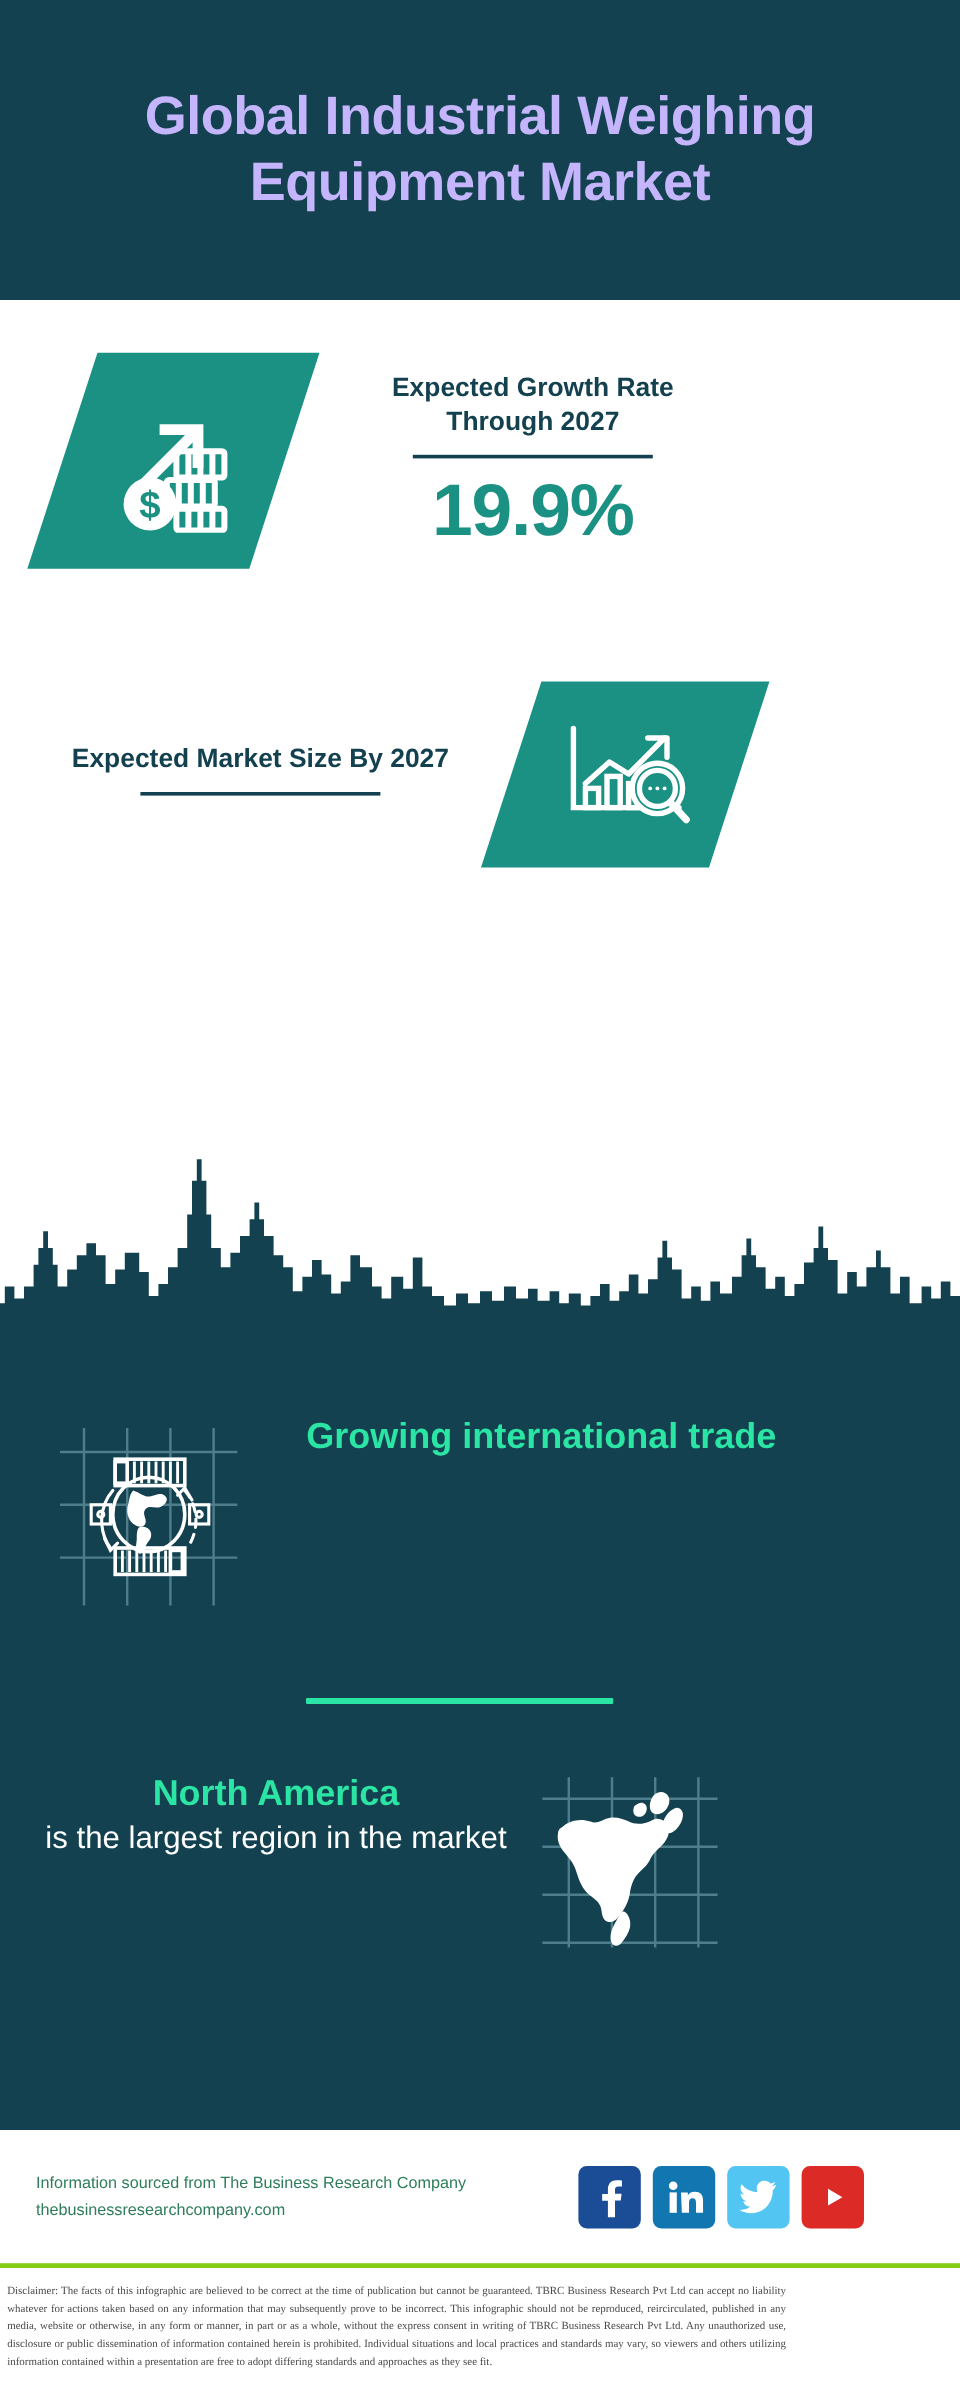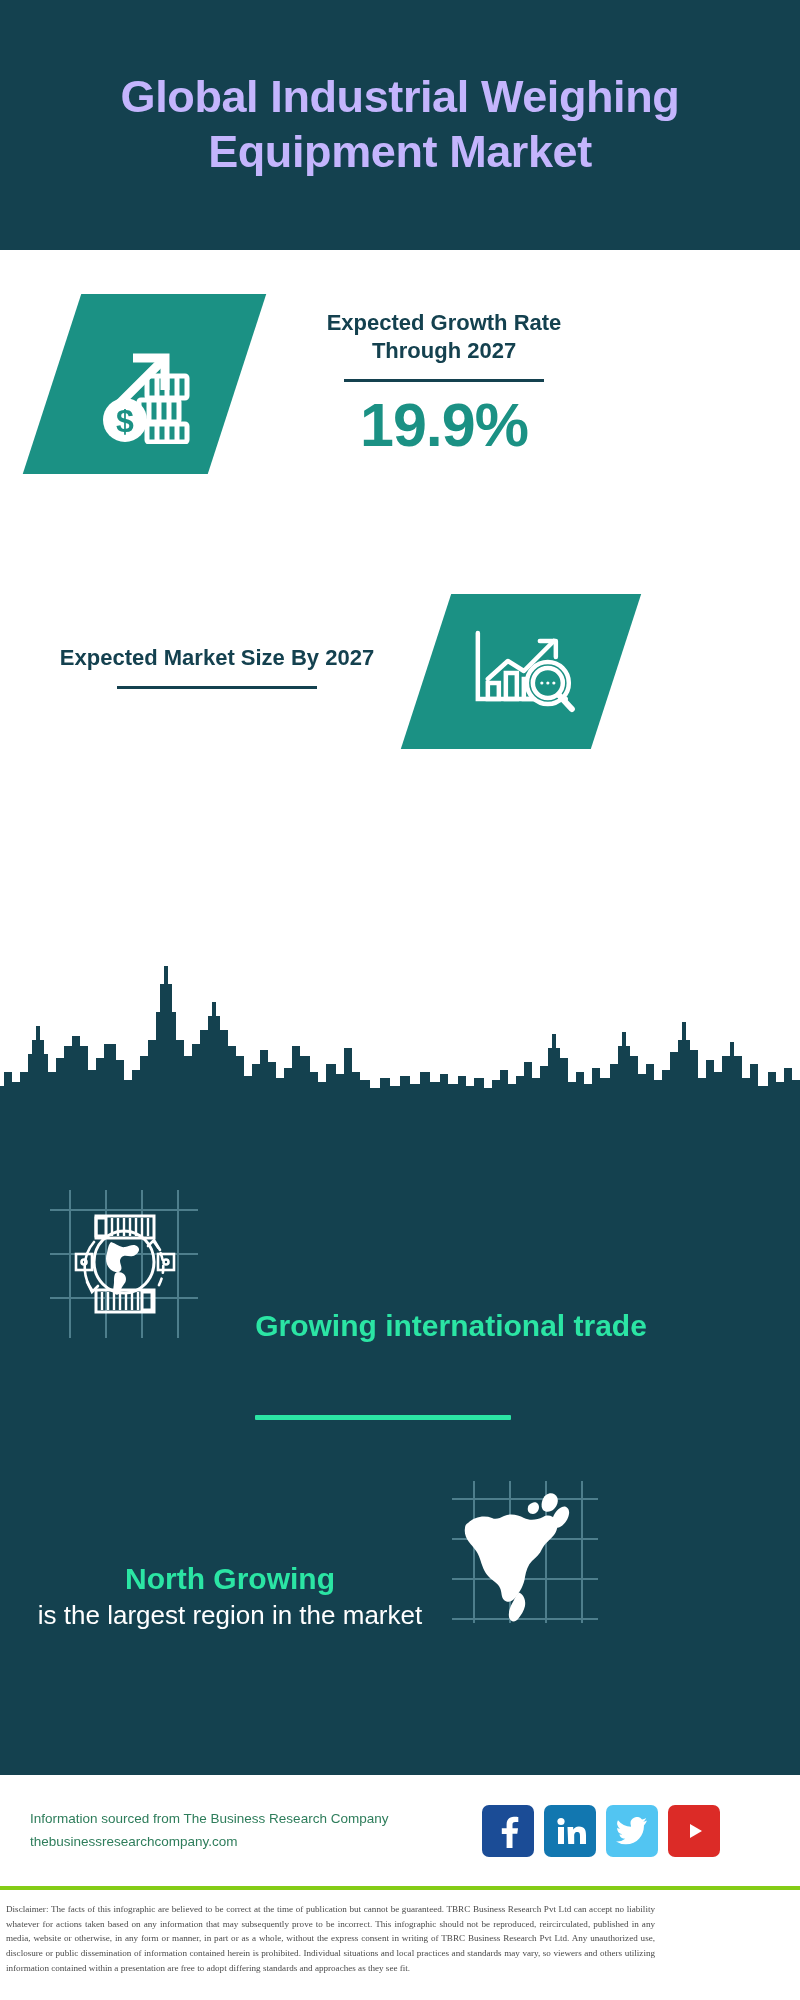--- a/index.html
+++ b/index.html
@@ -65,21 +65,21 @@
     letter-spacing: -1px;
   }
 
   
   .row1 { position: absolute; top: 44px; left: 0; width: 800px; }
   .row1 .para { width: 185px; height: 180px; margin-left: 52px; }
   .row1 .stat-text { margin-left: 42px; width: 330px; }
   .row1 .stat-rule { width: 200px; }
 
   
-  .row2 { position: absolute; top: 318px; left: 0; width: 754px; margin-top: 26px; }
+  .row2 { position: absolute; top: 318px; left: 0; width: 754px; }
   .row2 .stat-text { margin-left: 52px; width: 330px; }
   .row2 .stat-rule { width: 200px; }
   .row2 .para { width: 190px; height: 155px; margin-left: 44px; }
 
   
   .skyline-wrap {
     position: absolute;
     top: 960px; left: 0;
     width: 800px; height: 160px;
     background: #ffffff;
@@ -88,21 +88,21 @@
   .skyline-wrap svg { display: block; }
 
   
   .dark {
     position: absolute;
     top: 1115px; left: 0;
     width: 800px; height: 660px;
     background: #14414F;
   }
 
-  .fact { display: flex; align-items: flex-end; }
+  .fact { display: flex; align-items: flex-start; }
 
   .fact-icon { flex: 0 0 auto; }
 
   .fact-text { text-align: center; }
   .fact-head {
     color: #2BE5A4;
     font-weight: bold;
     font-size: 30px;
     line-height: 1.2;
   }
@@ -328,21 +328,21 @@
         </g>
       </svg>
     </div>
     <div class="fact-text">
       <div class="fact-head">Growing international trade</div>
     </div>
   </div>
 
   <div class="fact fact2">
     <div class="fact-text">
-      <div class="fact-head">North Growing</div>
+      <div class="fact-head">North America</div>
       <div class="fact-sub">is the largest region in the market</div>
     </div>
     <div class="fact-icon">
       <svg width="150" height="150" viewBox="0 0 150 150" fill="none">
         <g stroke="#4E7E8C" stroke-width="2">
           <line x1="24" y1="4" x2="24" y2="146"></line>
           <line x1="60" y1="4" x2="60" y2="146"></line>
           <line x1="96" y1="4" x2="96" y2="146"></line>
           <line x1="132" y1="4" x2="132" y2="146"></line>
           <line x1="2" y1="22" x2="148" y2="22"></line>

